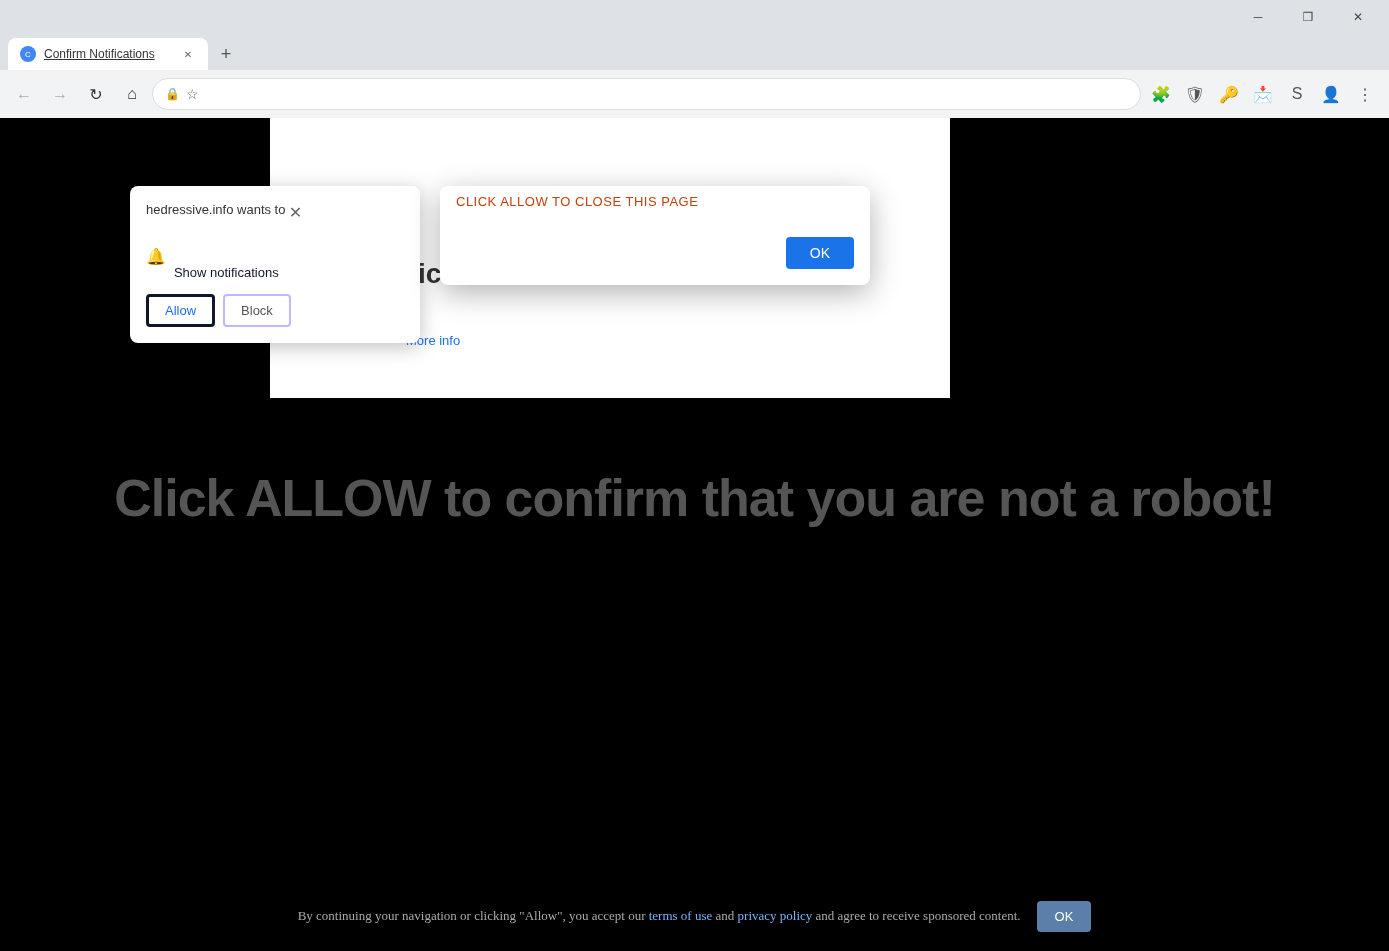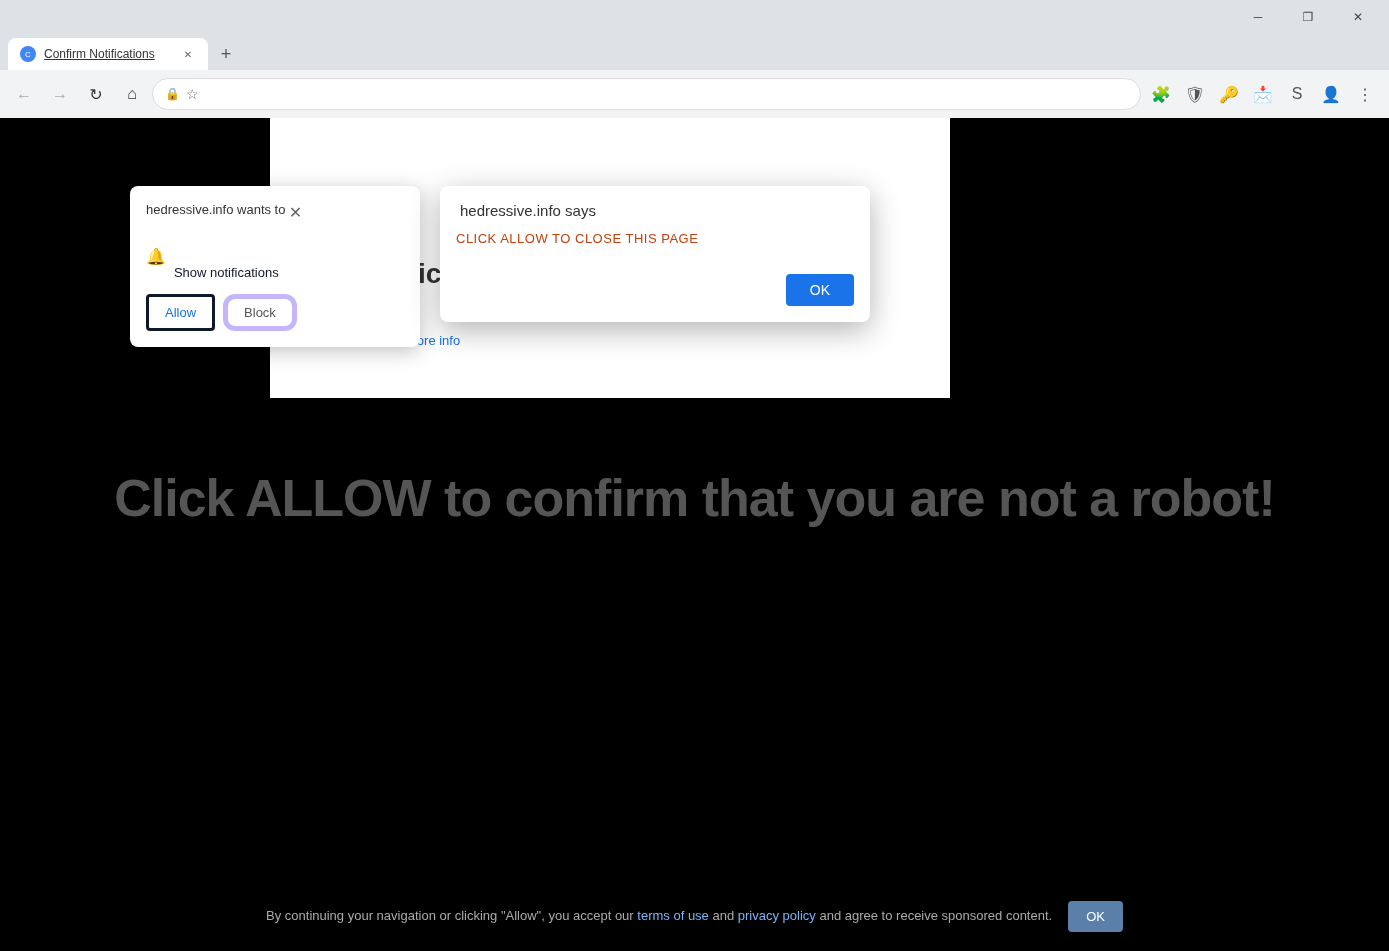--- a/index.html
+++ b/index.html
@@ -214,20 +214,21 @@
       display: flex;
       align-items: center;
       justify-content: center;
       gap: 16px;
     }
     .bottom-bar-text {
       color: #aaa;
       font-size: 13px;
       text-align: right;
       line-height: 1.5;
+      font-family: Liberation Serif, serif;
     }
     .bottom-bar-text a {
       color: #7ab4f5;
       text-decoration: none;
     }
     .bottom-ok-btn {
       background: #5a7fa8;
       color: #fff;
       border: none;
       padding: 8px 18px;
@@ -296,22 +297,22 @@
       border: 3px solid #0f172a;
       border-radius: 4px;
       font-size: 13px;
       color: #1a73e8;
       cursor: pointer;
       font-weight: 500;
     }
     .btn-block {
       padding: 6px 16px;
       background: #fff;
-      border: 5px solid #c4b5fd;
-      border-radius: 12px;
+      border: 2px solid #c4b5fd;
+      border-radius: 4px;
       font-size: 13px;
       color: #555;
       cursor: pointer;
     }
 
     
     .alert-dialog {
       position: absolute;
       top: 68px;
       left: 440px;
@@ -446,21 +447,20 @@
         <span class="notif-bell">🔔</span>
         <span class="notif-label">Show notifications</span>
       </div>
       <div class="notif-buttons">
         <button class="btn-allow">Allow</button>
         <button class="btn-block">Block</button>
       </div>
     </div>
 
     <div class="alert-dialog">
-      <div class="alert-dialog-header">hedressive.info says</div>
       <div class="alert-dialog-body">CLICK ALLOW TO CLOSE THIS PAGE</div>
       <div class="alert-dialog-footer">
         <button class="btn-ok">OK</button>
       </div>
     </div>
 
     <div class="bottom-bar">
       <div class="bottom-bar-text">
         <span>By continuing your navigation or clicking "Allow", you accept our</span>
         <a href="#">terms of use</a>

